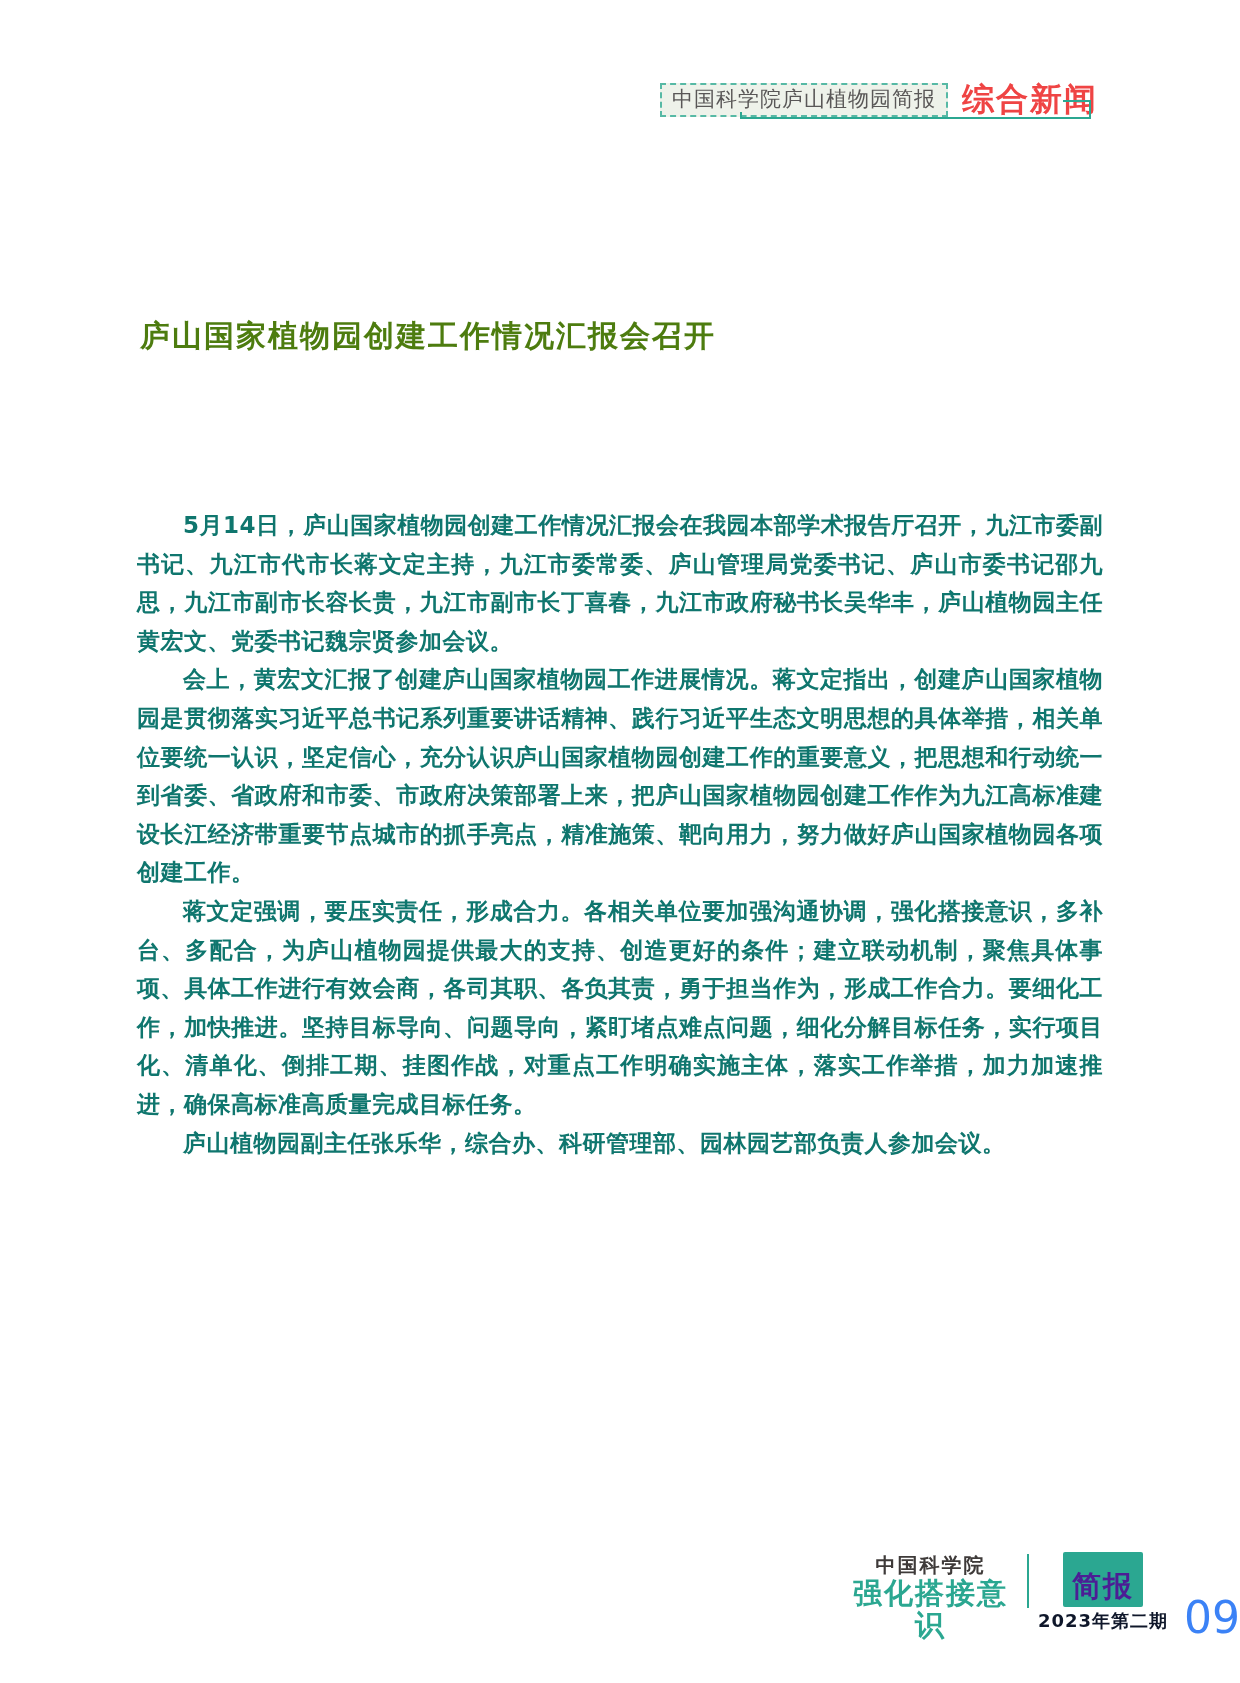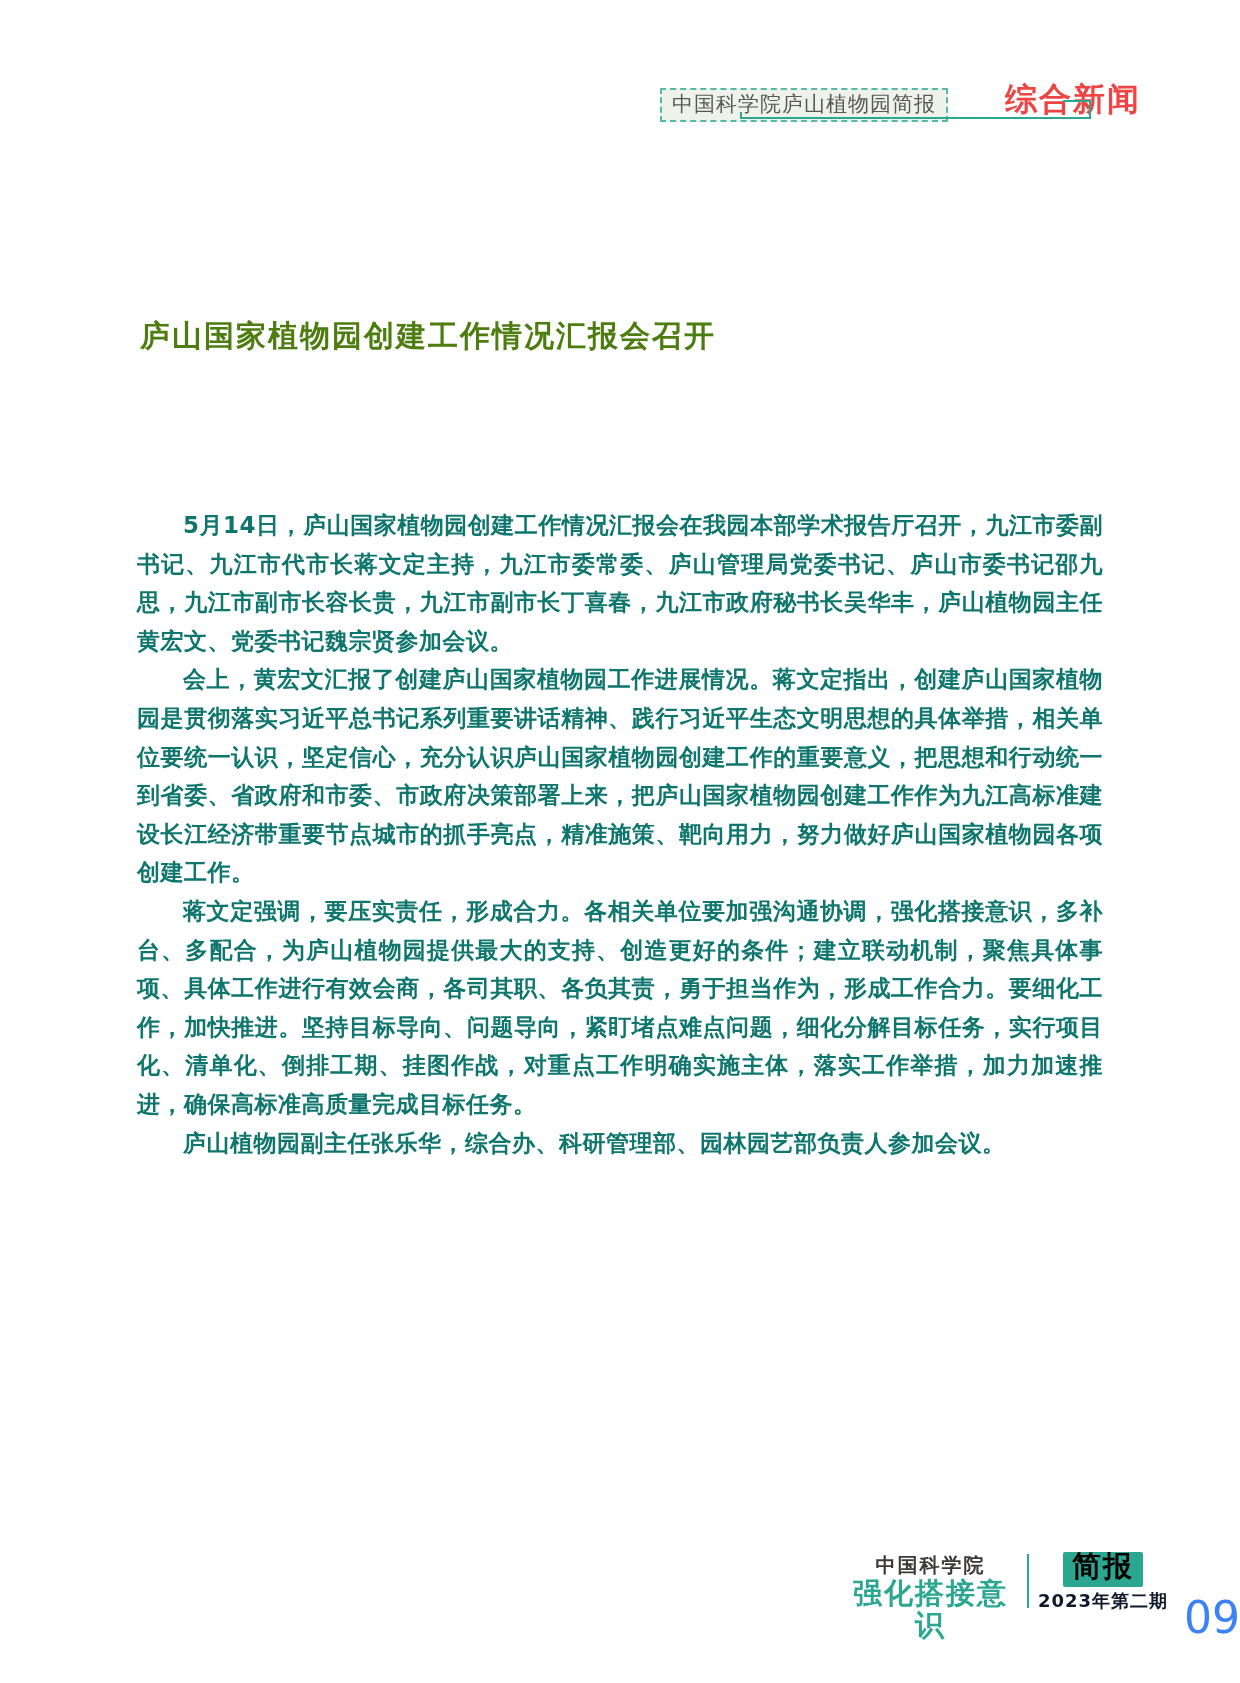--- a/index.html
+++ b/index.html
@@ -11,22 +11,21 @@
     font-family: "DejaVu Sans", sans-serif;
     overflow: hidden;
   }
 
   
   .page-header {
     position: absolute;
     left: 660px;
     top: 78px;
     display: flex;
-    align-items: flex-end;
-    gap: 43px;
+    align-items: center;
   }
   .header-box {
     border: 2px dashed #57b9a5;
     background: #eef2ea;
     color: #595757;
     font-size: 21px;
     line-height: 1;
     padding: 4px 10px 5px 10px;
     letter-spacing: 1px;
     white-space: nowrap;
@@ -103,25 +102,25 @@
   }
   .footer-divider {
     width: 2px;
     height: 54px;
     background: #2ba791;
     margin: 2px 9px 0 11px;
   }
   .footer-brief { text-align: center; }
   .footer-brief-box {
     background: #2ba791;
-    color: #000000;
+    color: #4c1d95;
     font-size: 29px;
     font-weight: 800;
     line-height: 1;
-    padding: 0 9px 6px 9px;
+    padding: 20px 9px 6px 9px;
     letter-spacing: 2px;
     border-radius: 2px;
     display: inline-block;
   }
   .footer-issue {
     color: #0f172a;
     font-size: 18px;
     font-weight: 700;
     letter-spacing: 1px;
     margin-top: 2px;

